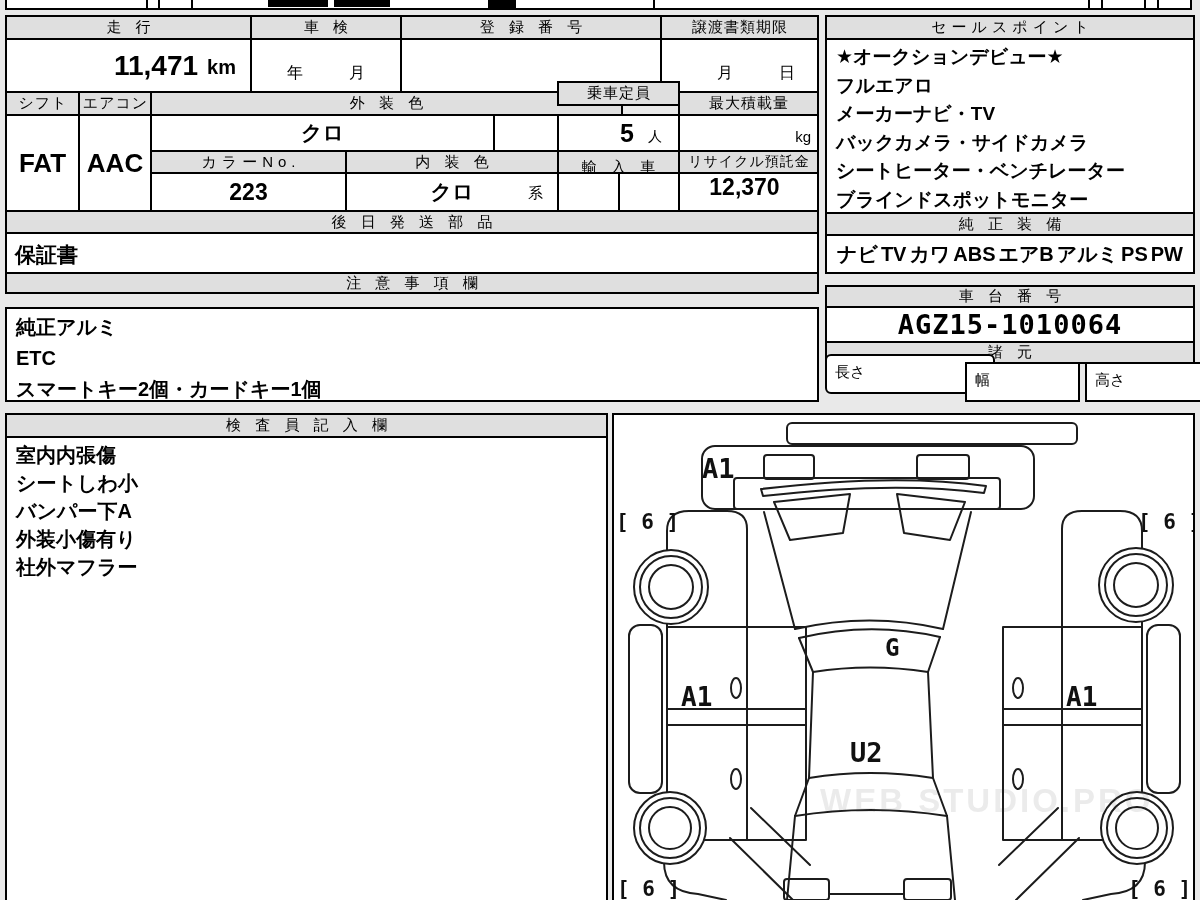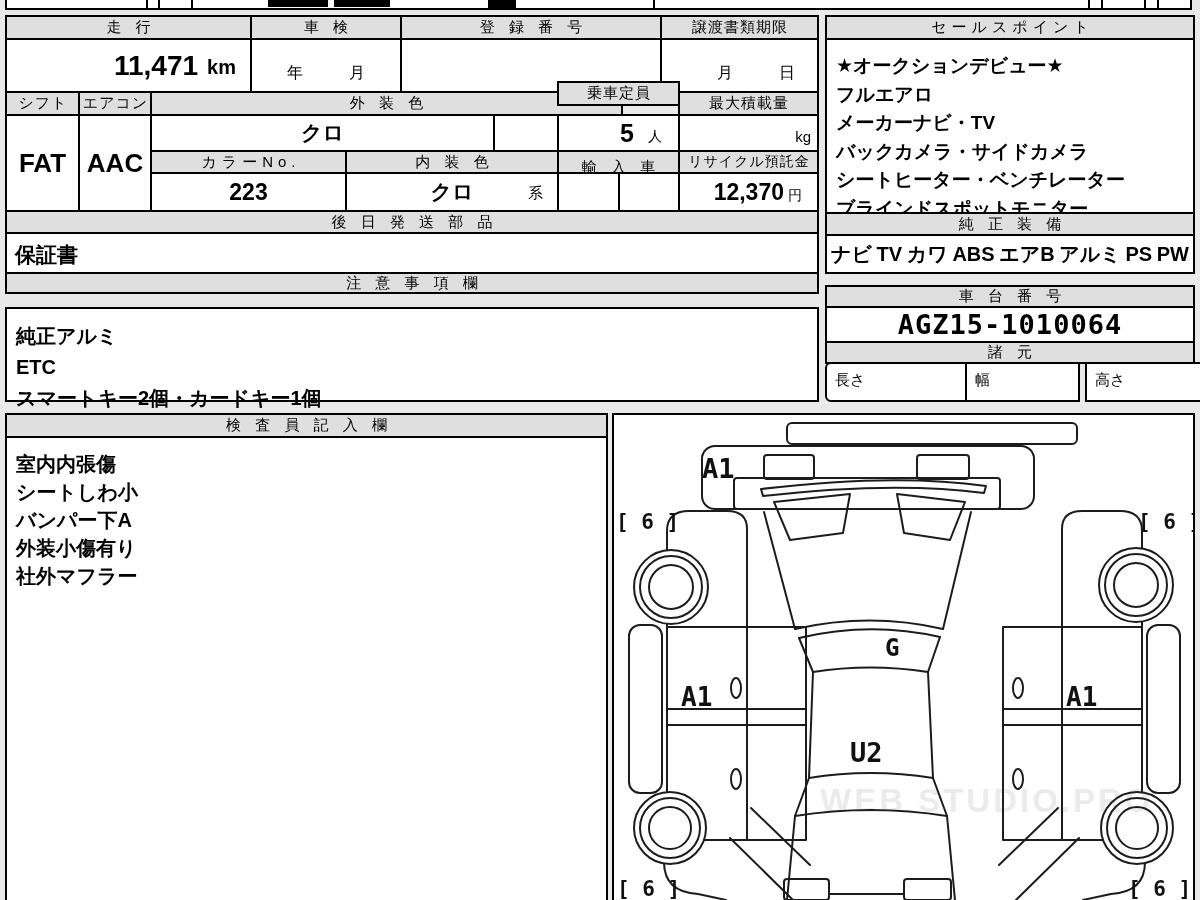--- a/index.html
+++ b/index.html
@@ -30,30 +30,30 @@
   .mileage .unit{font-size:20px;font-weight:700;margin-left:9px;margin-top:4px;}
   .datepair{display:flex;align-items:flex-end;justify-content:center;gap:46px;
             padding-bottom:7px;font-size:16px;}
   .datepair.right{justify-content:flex-end;padding-right:22px;}
   .big{font-size:26px;font-weight:700;}
   .capacity{display:flex;align-items:center;justify-content:flex-end;padding-right:16px;}
   .capacity .num{font-size:25px;font-weight:700;margin-right:14px;}
   .capacity .unit{font-size:14px;margin-top:8px;}
   .unitonly{display:flex;align-items:flex-end;justify-content:flex-end;
             padding:0 6px 5px 0;font-size:15px;}
-  .money{display:flex;align-items:center;justify-content:flex-end;padding-right:15px;}
+  .money{display:flex;align-items:center;padding-right:8px;flex-direction:column;}
   .money .num{font-size:23px;font-weight:700;}
   .money .unit{font-size:14px;margin-left:4px;margin-top:8px;}
-  .lines{padding:12px 9px;}
+  .lines{padding:3px 9px;}
   .lines div{font-weight:700;}
   .sales-line{font-size:19px;line-height:28.5px;white-space:nowrap;}
   .note-line{font-size:20px;line-height:31px;}
   .insp-line{font-size:20px;line-height:28px;}
   .equip{display:flex;align-items:center;justify-content:space-between;
-         padding:0 4px;font-size:20px;font-weight:700;}
+         padding:0 10px;font-size:20px;font-weight:700;}
   .chassis{display:flex;align-items:center;justify-content:center;
            font-size:27px;font-weight:700;letter-spacing:1px;
            font-family:"DejaVu Sans Mono","Liberation Mono",monospace;}
   .speclabel{padding:7px 0 0 8px;font-size:15px;}
   .leftpad{padding:7px 8px;font-size:21px;}
   .interior{position:relative;}
   .interior .suffix{position:absolute;right:14px;bottom:7px;font-size:15px;font-weight:400;}
   .watermark{position:absolute;left:820px;top:782px;font-size:33px;font-weight:700;
              letter-spacing:3px;color:rgba(60,60,60,0.10);white-space:nowrap;z-index:5;}
   svg text{font-family:"DejaVu Sans Mono","Liberation Mono",monospace;font-weight:700;fill:#111;}
@@ -161,21 +161,21 @@
   <div class="c hdr" style="left:5px;top:272px;width:814px;height:22px;">注 意 事 項 欄</div>
   <div class="c lines" style="left:5px;top:307px;width:814px;height:95px;">
       <div class="note-line">純正アルミ</div>
       <div class="note-line">ETC</div>
       <div class="note-line">スマートキー2個・カードキー1個</div>
     </div>
 
   <div class="c hdr" style="left:825px;top:285px;width:370px;height:23px;">車 台 番 号</div>
   <div class="c chassis" style="left:825px;top:306px;width:370px;height:37px;">AGZ15-1010064</div>
   <div class="c hdr" style="left:825px;top:341px;width:370px;height:23px;">諸 元</div>
-  <div class="c speclabel" style="left:825px;top:362px;width:170px;height:40px;border-radius:6px;">長さ</div>
+  <div class="c speclabel" style="left:825px;top:354px;width:170px;height:40px;border-radius:6px;">長さ</div>
   <div class="c speclabel" style="left:965px;top:362px;width:115px;height:40px;">幅</div>
   <div class="c speclabel" style="left:1078px;top:362px;width:117px;height:40px;margin-left:7px;">高さ</div>
 
   <div class="c hdr" style="left:5px;top:413px;width:603px;height:25px;">検 査 員 記 入 欄</div>
   <div class="c lines nobb" style="left:5px;top:436px;width:603px;height:464px;">
       <div class="insp-line">室内内張傷</div>
       <div class="insp-line">シートしわ小</div>
       <div class="insp-line">バンパー下A</div>
       <div class="insp-line">外装小傷有り</div>
       <div class="insp-line">社外マフラー</div>

